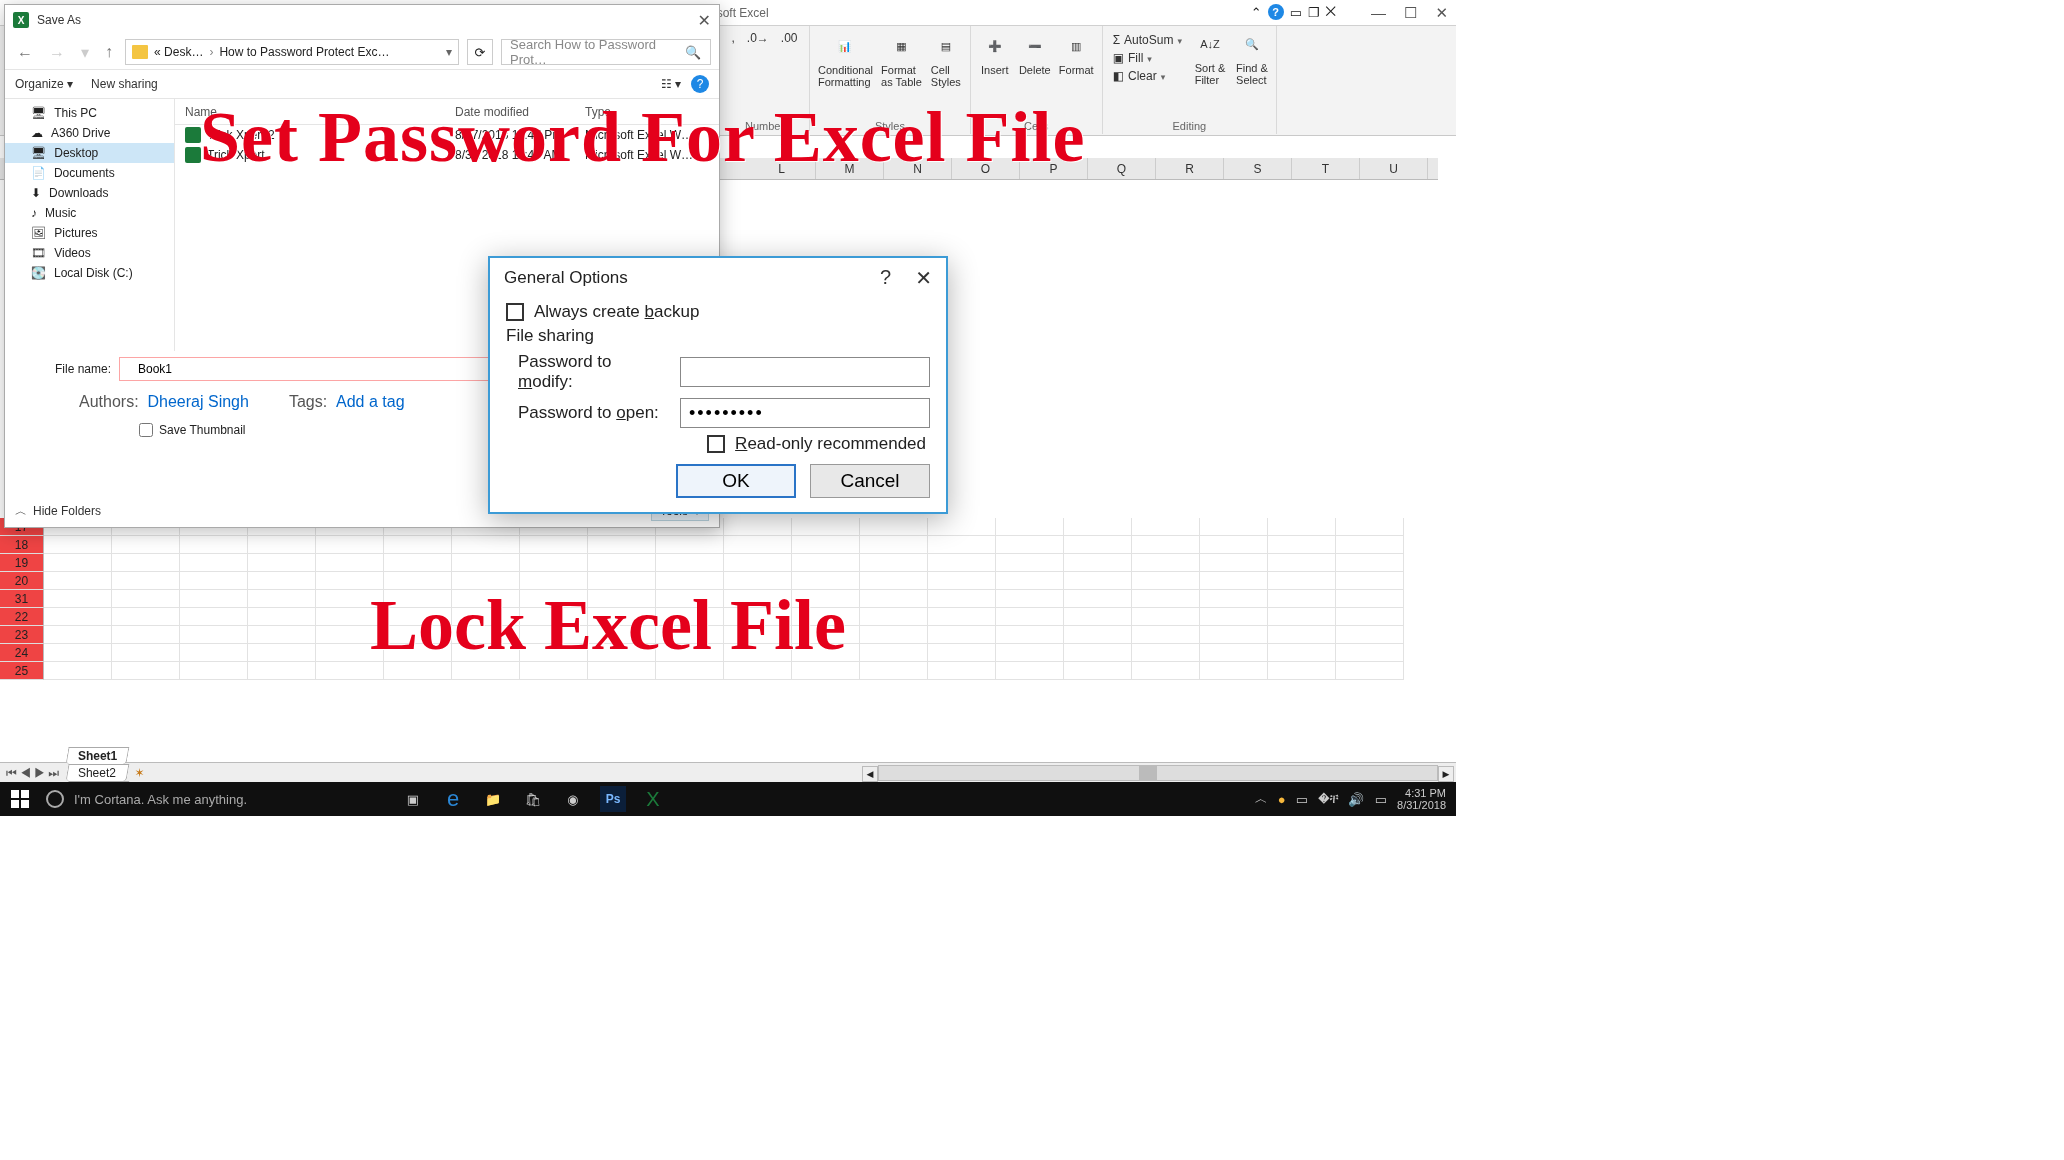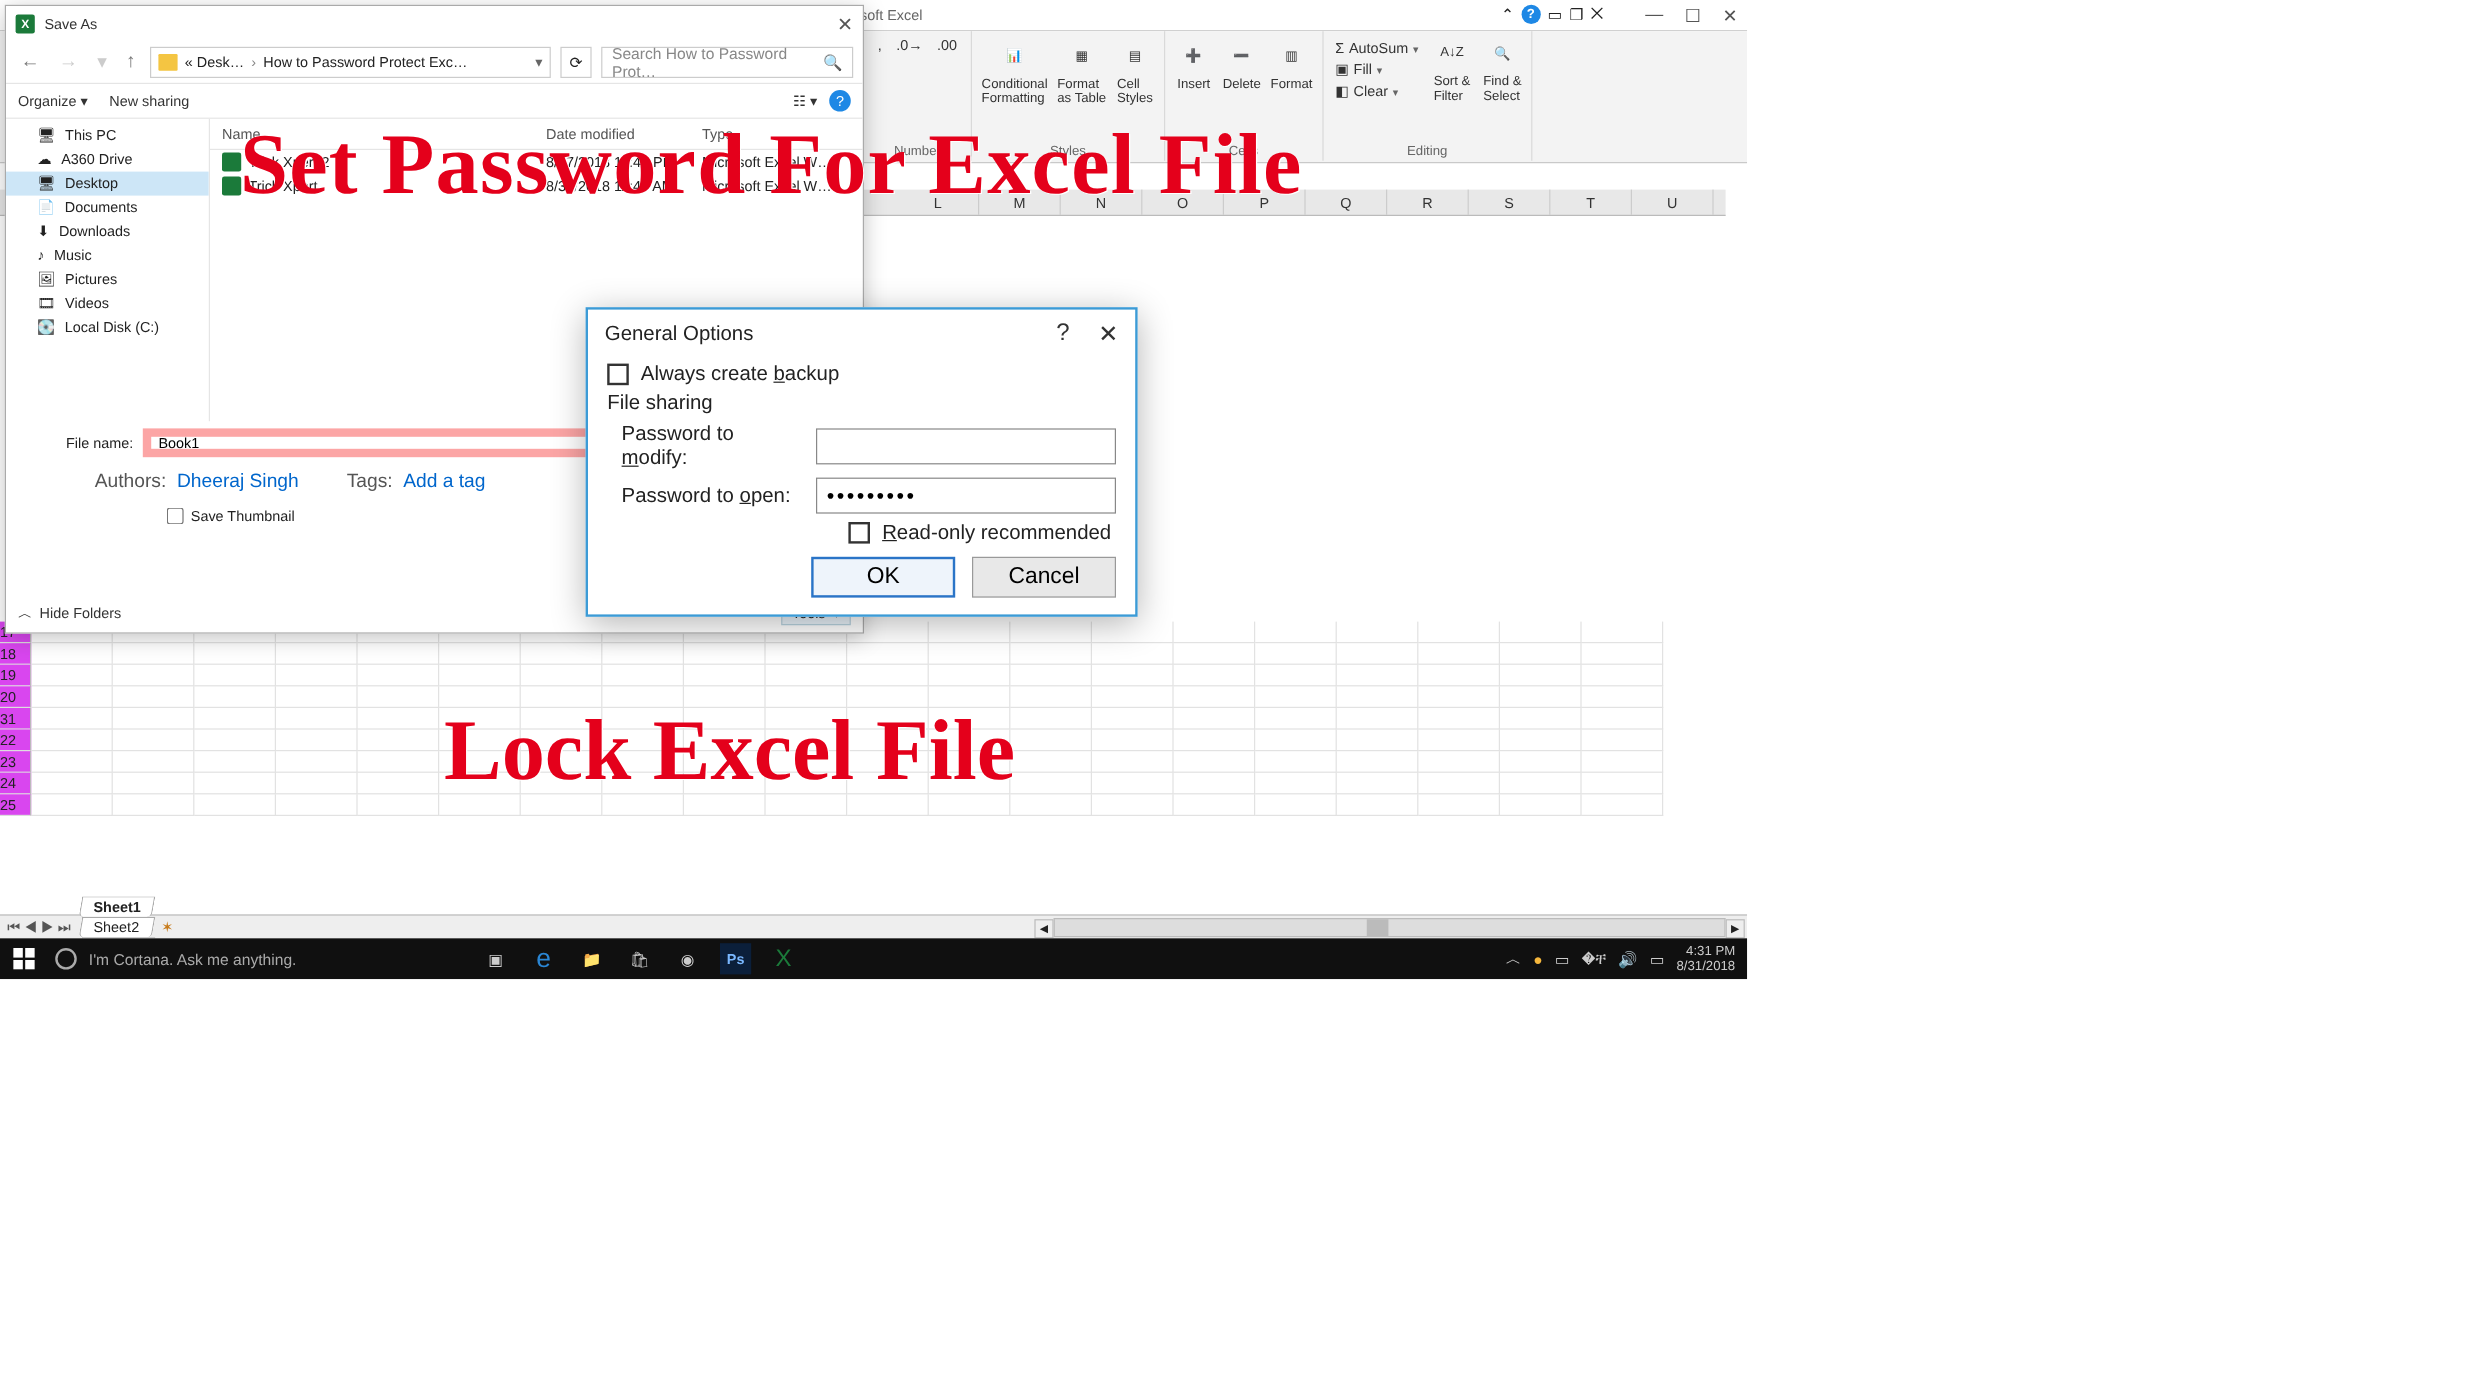--- a/index.html
+++ b/index.html
@@ -19,21 +19,21 @@
 .ribbon-group .lbl { font-size:11px; color:#666; padding-bottom:2px;}
 .rbtn { display:flex; flex-direction:column; align-items:center; font-size:11px; color:#333; gap:2px; cursor:pointer;}
 .rbtn .ic { width:32px;height:32px;display:flex;align-items:center;justify-content:center;}
 .rmini { font-size:12px; color:#333; padding:1px 2px; cursor:pointer; display:flex; align-items:center; gap:4px;}
 .rmini .tri::after{content:"▾";font-size:9px;color:#666;}
 
 .grid { position:absolute; left:0; right:0; top:158px; bottom:52px; }
 .colhead { position:absolute; top:0; left:0; right:18px; height:22px; background:#e8e8e8; border-bottom:1px solid #bbb; display:flex; }
 .colhead div { width:68px; border-right:1px solid #ccc; text-align:center; font-size:12px; line-height:22px; color:#333;}
 .rowarea { position:absolute; top:22px; left:0; right:18px; bottom:0; }
-.rowhdr { width:26px; background:#d946ef; border-right:1px solid #bbb; font-size:12px; line-height:18px; border-bottom:1px solid #ddd;}
+.rowhdr { width:44px; background:#ef4444; border-right:1px solid #bbb; text-align:center; font-size:12px; line-height:18px; border-bottom:1px solid #ddd;}
 .gridrow { height:18px; display:flex; }
 .gridrow .cell { width:68px; border-right:1px solid #e2e2e2; border-bottom:1px solid #e2e2e2; }
 .rowstack { position:absolute; left:0; top:0; }
 
 .sheet-tabs { position:absolute; left:0; right:0; bottom:34px; height:20px; background:#eee; border-top:1px solid #bbb; display:flex; align-items:center; font-size:12px; }
 .sheet-tabs .nav { display:flex; gap:2px; padding:0 6px; color:#555;}
 .sheet-tabs .tab { padding:1px 10px; background:#fff; border:1px solid #aaa; border-bottom:none; margin-left:2px; cursor:pointer; border-radius:0 0 4px 4px; transform: skewX(-10deg);}
 .sheet-tabs .tab span{display:inline-block; transform:skewX(10deg);}
 .sheet-tabs .tab.active { font-weight:bold; }
 .sheet-tabs .hscroll { position:absolute; right:18px; bottom:1px; width:560px; height:16px; background:#ddd; border:1px solid #bbb;}
@@ -75,21 +75,21 @@
 .saveas .side .item{display:flex;align-items:center;gap:8px;padding:3px 10px 3px 26px;font-size:12px;cursor:pointer;}
 .saveas .side .item.sel{background:#cde6f7;}
 .saveas .filelist{flex:1;position:relative;}
 .saveas .filelist .hdr{height:26px;border-bottom:1px solid #e5e5e5;display:flex;align-items:center;font-size:12px;color:#555;}
 .saveas .filelist .hdr div{padding:0 10px;}
 .saveas .filelist .row{display:flex;align-items:center;font-size:12px;padding:2px 0;}
 .saveas .filelist .row .ic{width:16px;height:16px;background:#1b7a3a;margin:0 6px 0 10px;border-radius:2px;}
 .saveas .bottom{padding:6px 14px 8px;}
 .saveas .fld{display:flex;align-items:center;margin-bottom:6px;gap:8px;}
 .saveas .fld label{width:92px;text-align:right;font-size:12px;}
-.saveas .fld .inp{flex:1;height:24px;border:7px solid #fca5a5;padding:0 6px;font-size:12px;}
+.saveas .fld .inp{flex:1;height:24px;border:1px solid #fca5a5;padding:0 18px;font-size:12px;}
 .saveas .fld .cmb{flex:1;height:24px;border:1px solid #aaa;background:#eef4fb;padding:0 6px;font-size:12px;display:flex;align-items:center;justify-content:space-between;}
 .saveas .meta{display:flex;gap:40px;padding:6px 0 6px 60px;font-size:16px;color:#555;}
 .saveas .meta a{color:#0066cc;text-decoration:none;}
 .saveas .thumb{padding:6px 0 8px 120px;font-size:12px;display:flex;align-items:center;gap:6px;}
 .saveas .foot{position:absolute;bottom:6px;left:10px;right:10px;display:flex;align-items:center;justify-content:space-between;}
 .saveas .foot .tools{border:1px solid #b9d3df;background:#e9f2f9;padding:2px 8px;font-size:12px;display:flex;align-items:center;gap:6px;cursor:pointer;}
 .saveas .foot .hide{font-size:12px;color:#333;display:flex;align-items:center;gap:6px;cursor:pointer;}
 
 
 .gopts { position:absolute; left:488px; top:256px; width:460px; background:#fff; border:2px solid #3c9bd6; box-shadow:0 6px 28px rgba(0,0,0,.3); }

